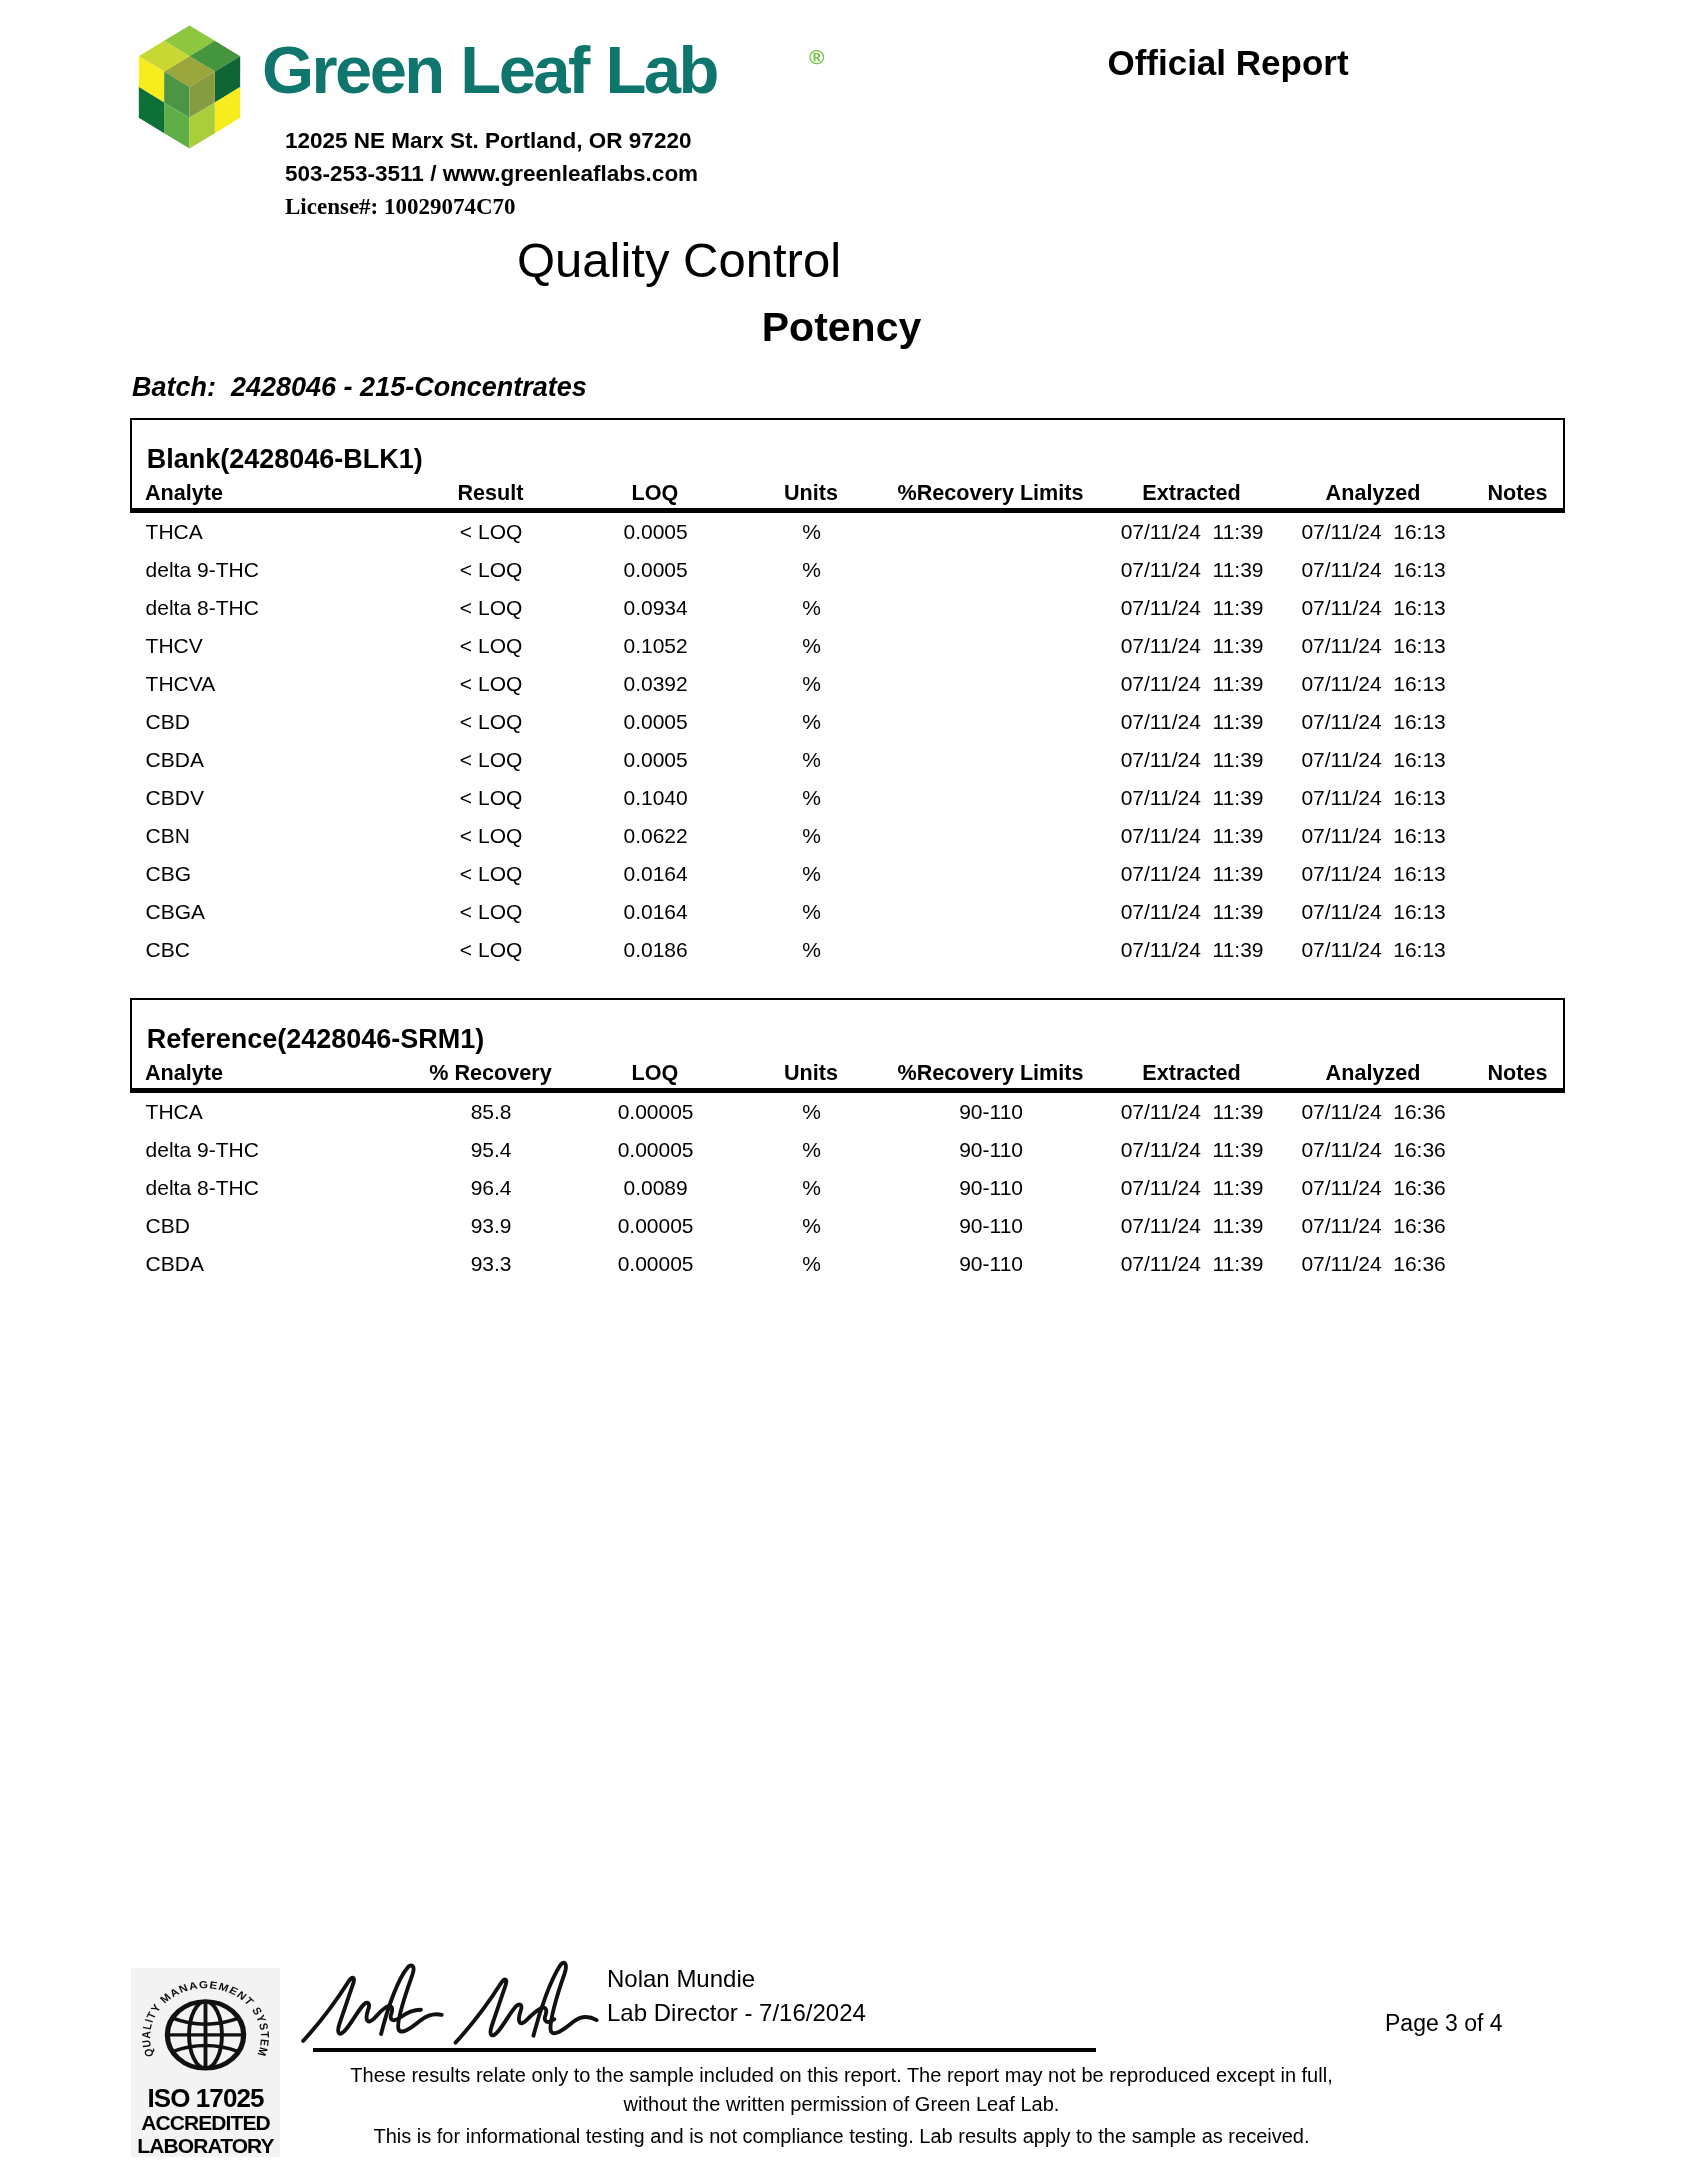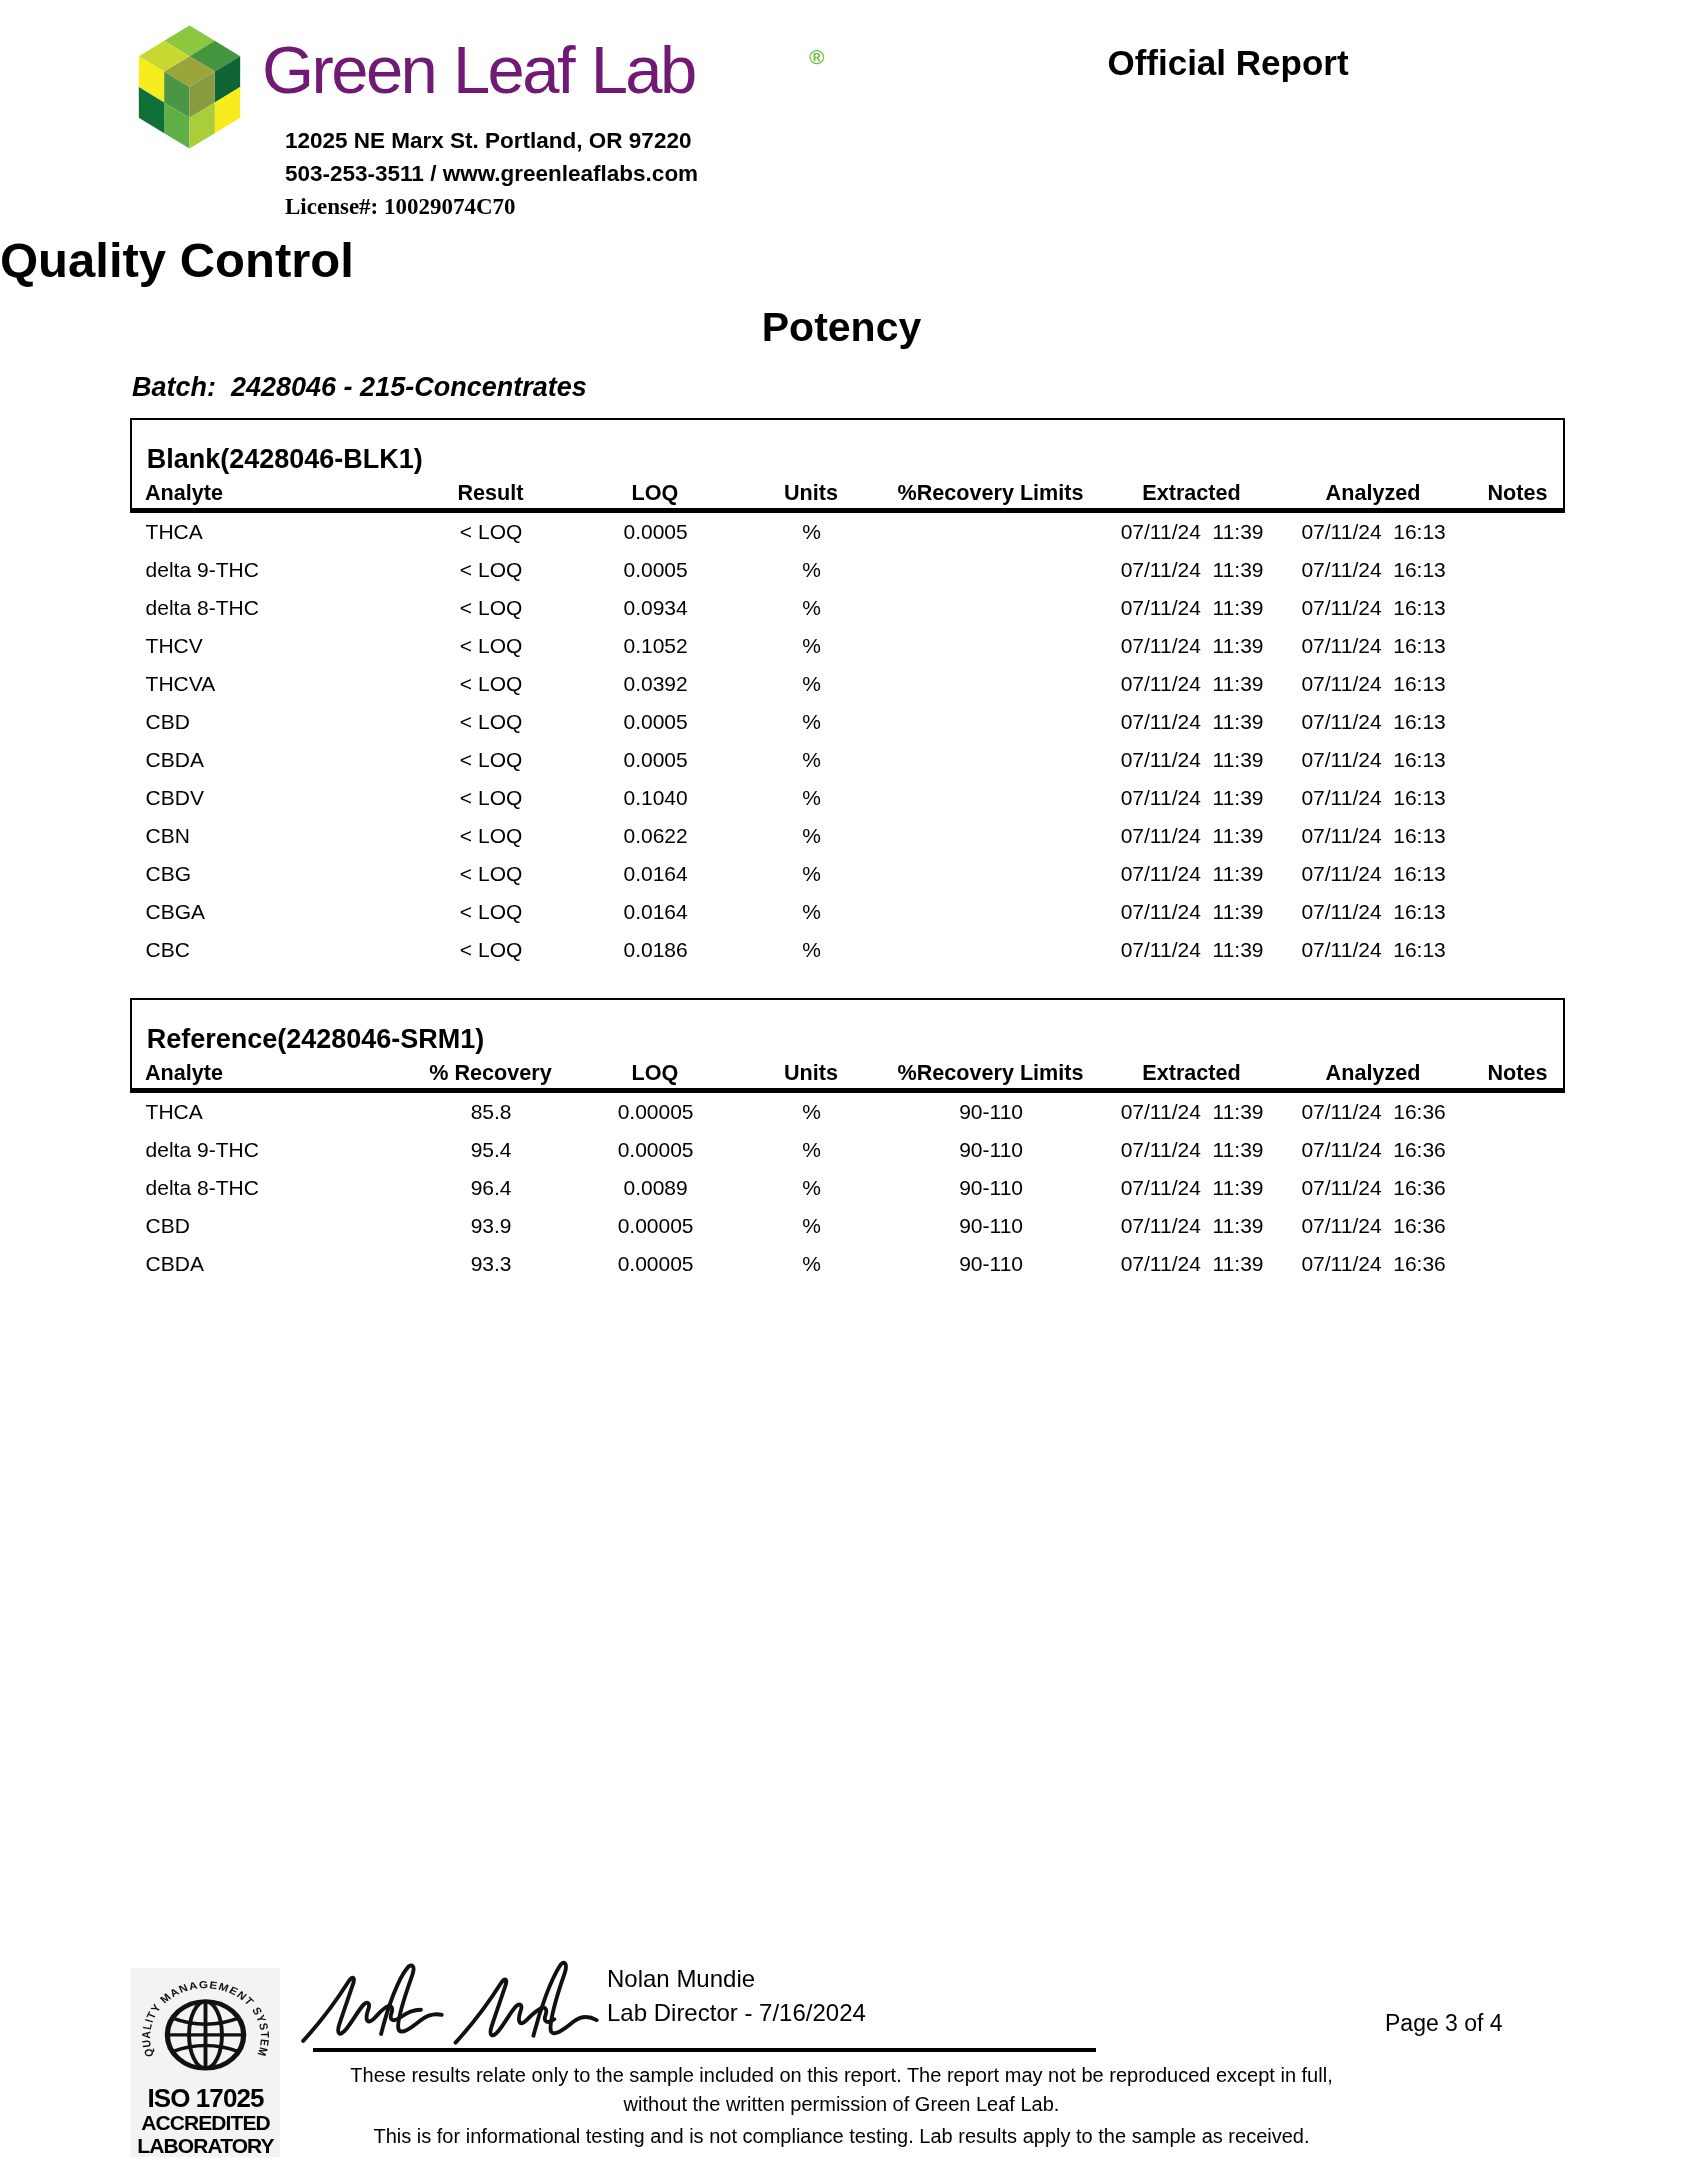--- a/index.html
+++ b/index.html
@@ -2,33 +2,33 @@
 <html style="font-size:14px"><head>
 <meta charset="utf-8">
 <title>Quality Control Report</title>
 <style>
   html,body{margin:0;padding:0;background:#ffffff;}
   .page{position:relative;width:1683px;height:2177px;background:#fff;
         font-family:"Liberation Sans","DejaVu Sans",sans-serif;color:#000;overflow:hidden;}
 
   
   .logo-hex{position:absolute;left:131px;top:22.5px;}
-  .brand{position:absolute;left:262px;top:31px;font-size:67px;font-weight:normal;
-         letter-spacing:-2.6px;word-spacing:1.7px;color:#701a75;white-space:pre;}
+  .brand{position:absolute;left:262px;top:31px;font-size:67px;font-weight:bold;
+         letter-spacing:-2.6px;word-spacing:1.7px;color:#0f766e;white-space:pre;}
   .brand-tm{position:absolute;left:809px;top:45px;font-size:21px;color:#76c043;font-weight:bold;}
   .addr{position:absolute;left:285px;font-weight:bold;font-size:22.5px;white-space:pre;}
   .addr-1{top:128px;}
   .addr-2{top:161px;}
   .addr-license{top:194px;font-family:"Liberation Serif","DejaVu Serif",serif;font-size:23px;}
   .report-title{position:absolute;left:891px;top:38px;width:674px;text-align:center;
                 font-size:35px;font-weight:bold;line-height:50px;}
 
   
-  .main-title{position:absolute;left:0;top:232px;width:1358px;
-              font-size:49px;font-weight:bold;}
+  .main-title{position:absolute;left:0;top:232px;width:1358px;text-align:center;
+              font-size:49px;font-weight:normal;}
   .main-subtitle{position:absolute;left:0;top:304px;width:1683px;text-align:center;
                  font-size:41px;font-weight:bold;}
   .batch{position:absolute;left:132px;top:372px;font-size:27px;font-weight:bold;
          font-style:italic;white-space:pre;}
 
   
   .section{position:absolute;left:130px;width:1435px;}
   .section-1{top:418px;}
   .section-2{top:998px;}
   .section-box{box-sizing:border-box;width:1435px;border:2.6px solid #000;

